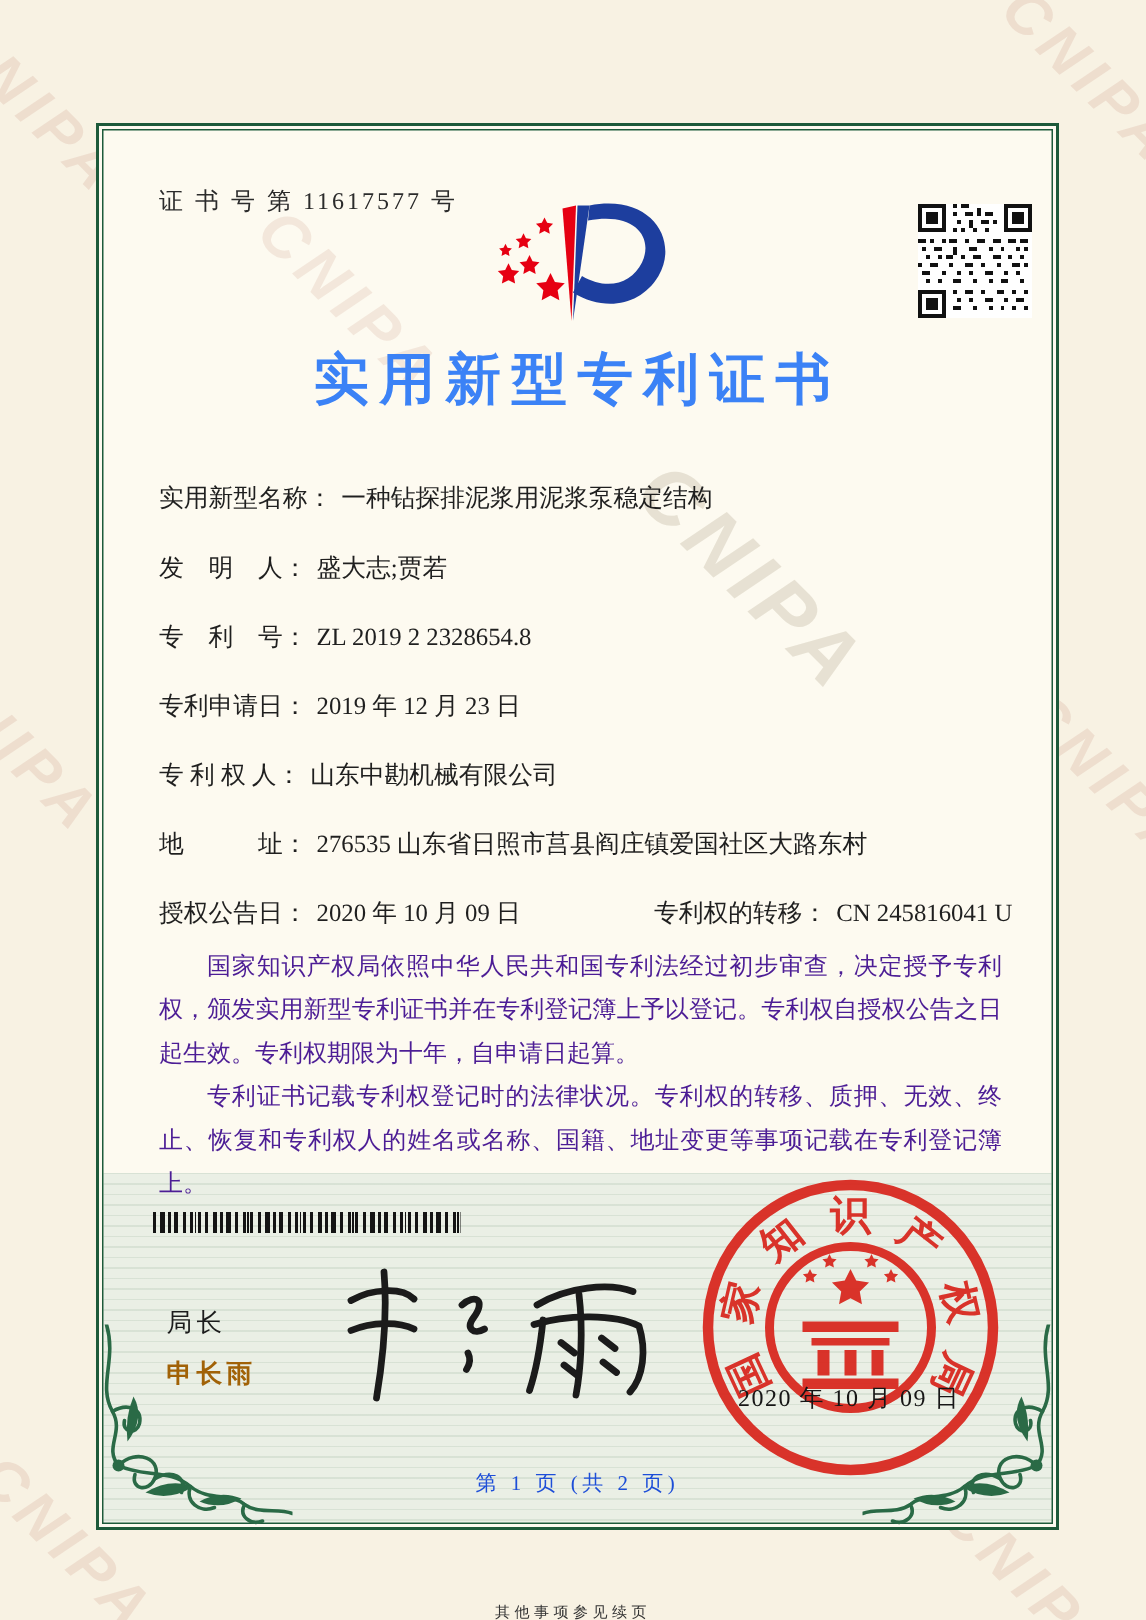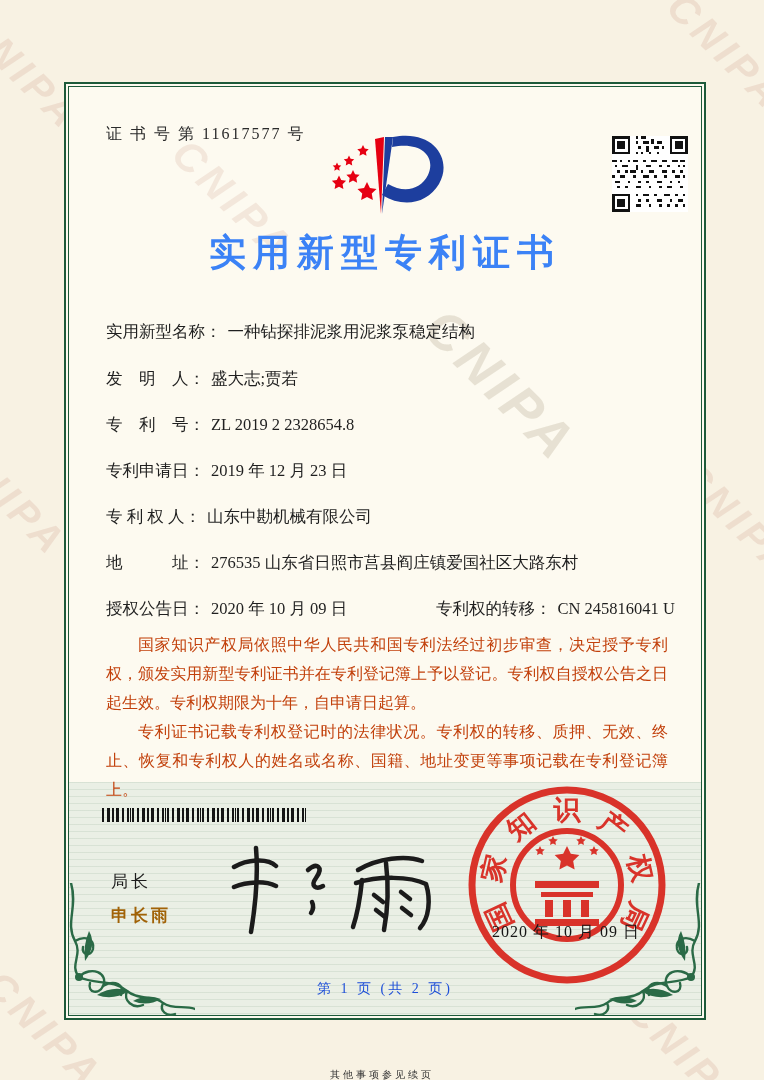--- a/index.html
+++ b/index.html
@@ -44,21 +44,21 @@
   .field-row{
     position:absolute;left:40px;right:22px;
     font-size:16.5px;color:#1f1f1f;white-space:nowrap;
   }
   .field-label{white-space:pre;}
   .field-value{white-space:pre;margin-left:6px;}
   .pair2{position:absolute;left:330px;top:0;}
 
   .paras{
     position:absolute;left:40px;width:562px;top:546px;
-    font-size:16px;line-height:29px;text-align:justify;color:#c2410c;
+    font-size:16px;line-height:29px;text-align:justify;color:#4c1d95;
   }
   .paras p{margin:0;text-indent:2em;}
 
   .barcode{
     position:absolute;left:36px;top:724px;width:205px;height:14px;
     background:
       repeating-linear-gradient(90deg,#141414 0 2px,rgba(0,0,0,0) 2px 5px),
       repeating-linear-gradient(90deg,#141414 0 1px,rgba(0,0,0,0) 1px 7px);
   }
 

